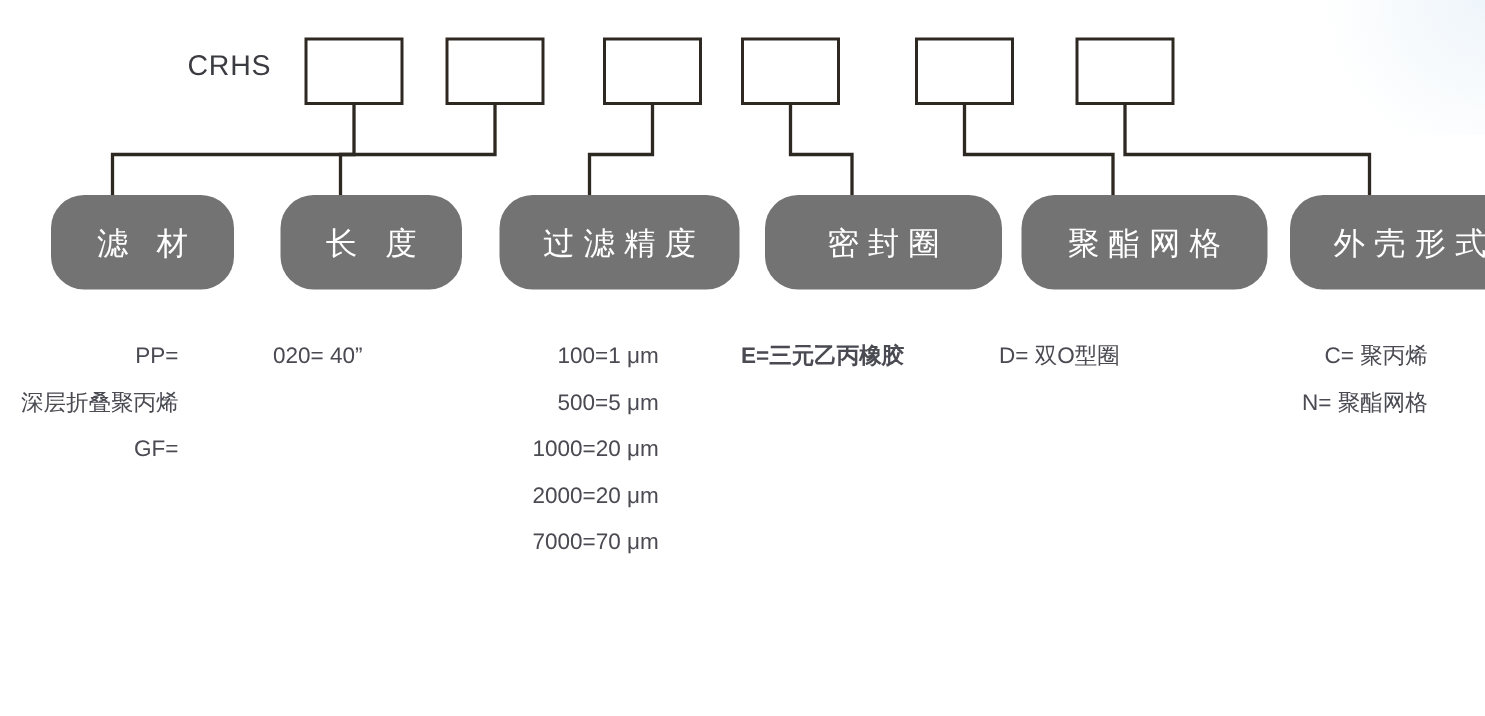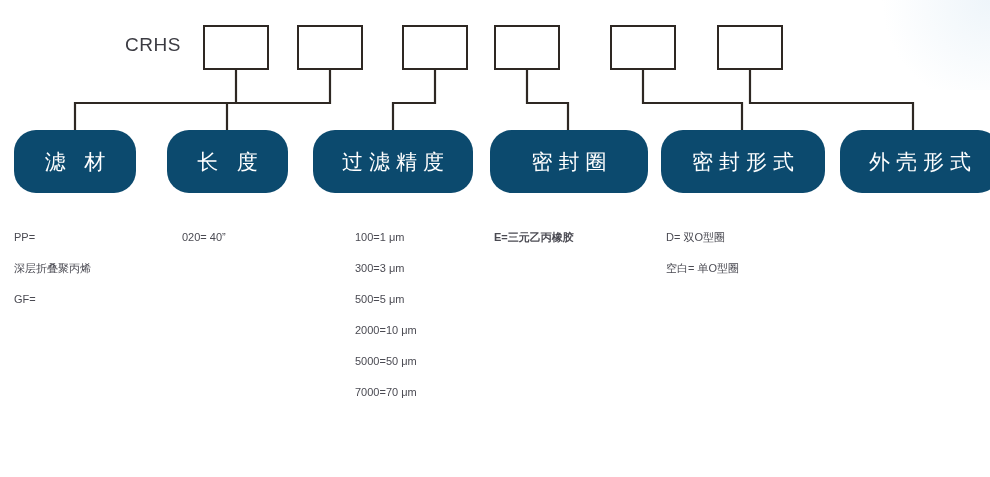--- a/index.html
+++ b/index.html
@@ -44,44 +44,46 @@
     white-space: nowrap;
   }
   .code-box {
     position: absolute;
     background: #ffffff;
     border: 2px solid #2e2823;
     box-sizing: border-box;
   }
   .cat-pill {
     position: absolute;
-    background: #0c4a6e;
+    background: #737373;
     border-radius: 22px;
     box-sizing: border-box;
     display: flex;
     align-items: center;
     justify-content: center;
+    margin-left: 20px;
   }
   .cat-pill span {
     color: #ffffff;
     font-size: 21px;
     letter-spacing: 6px;
     text-indent: 6px;
     white-space: nowrap;
     font-family: "DejaVu Sans", "Liberation Sans", sans-serif;
   }
   .opt-col {
     position: absolute;
     top: 222px;
   }
   .opt-line {
-    font-size: 11px;
+    font-size: 15px;
     line-height: 31px;
     color: #4a4a52;
     white-space: nowrap;
+    text-align: right;
   }
 </style>
 </head>
 <body>
 
 <div id="diagram-root">
 
   <div class="corner-tint"></div>
 
   <div class="code-label" style="left:125px; top:34px;">CRHS</div>
@@ -116,48 +118,50 @@
   <div class="cat-pill" style="left:167px; top:130px; width:121px; height:63px;">
     <span>长 度</span>
   </div>
   <div class="cat-pill" style="left:313px; top:130px; width:160px; height:63px;">
     <span>过滤精度</span>
   </div>
   <div class="cat-pill" style="left:490px; top:130px; width:158px; height:63px;align-items:center;">
     <span>密封圈</span>
   </div>
   <div class="cat-pill" style="left:661px; top:130px; width:164px; height:63px;">
-    <span>密封形式</span>
+    <span>聚酯网格</span>
   </div>
   <div class="cat-pill" style="left:840px; top:130px; width:160px; height:63px;">
     <span>外壳形式</span>
   </div>
 
   <div class="opt-col" style="left:14px;">
     <div class="opt-line">PP=</div>
     <div class="opt-line">深层折叠聚丙烯</div>
     <div class="opt-line">GF=</div>
   </div>
 
   <div class="opt-col" style="left:182px;">
     <div class="opt-line">020= 40”</div>
   </div>
 
   <div class="opt-col" style="left:355px;">
     <div class="opt-line">100=1 μm</div>
-    <div class="opt-line">300=3 μm</div>
     <div class="opt-line">500=5 μm</div>
-    <div class="opt-line">2000=10 μm</div>
-    <div class="opt-line">5000=50 μm</div>
+    <div class="opt-line">1000=20 μm</div>
+    <div class="opt-line">2000=20 μm</div>
     <div class="opt-line">7000=70 μm</div>
   </div>
 
   <div class="opt-col" style="left:494px;font-weight:bold;">
     <div class="opt-line">E=三元乙丙橡胶</div>
   </div>
 
   <div class="opt-col" style="left:666px;">
     <div class="opt-line">D= 双O型圈</div>
-    <div class="opt-line">空白= 单O型圈</div>
   </div>
 
+  <div class="opt-col" style="left:868px;">
+    <div class="opt-line">C= 聚丙烯</div>
+    <div class="opt-line">N= 聚酯网格</div>
+  </div>
 
 </div>
 
 </body></html>

